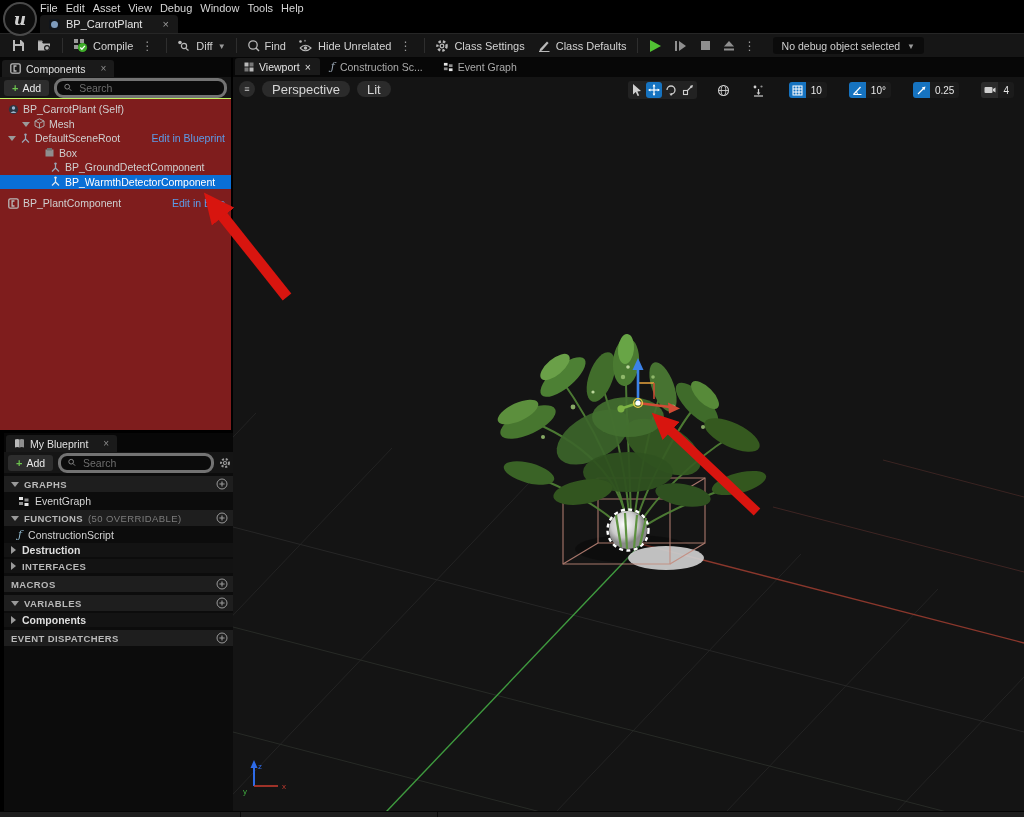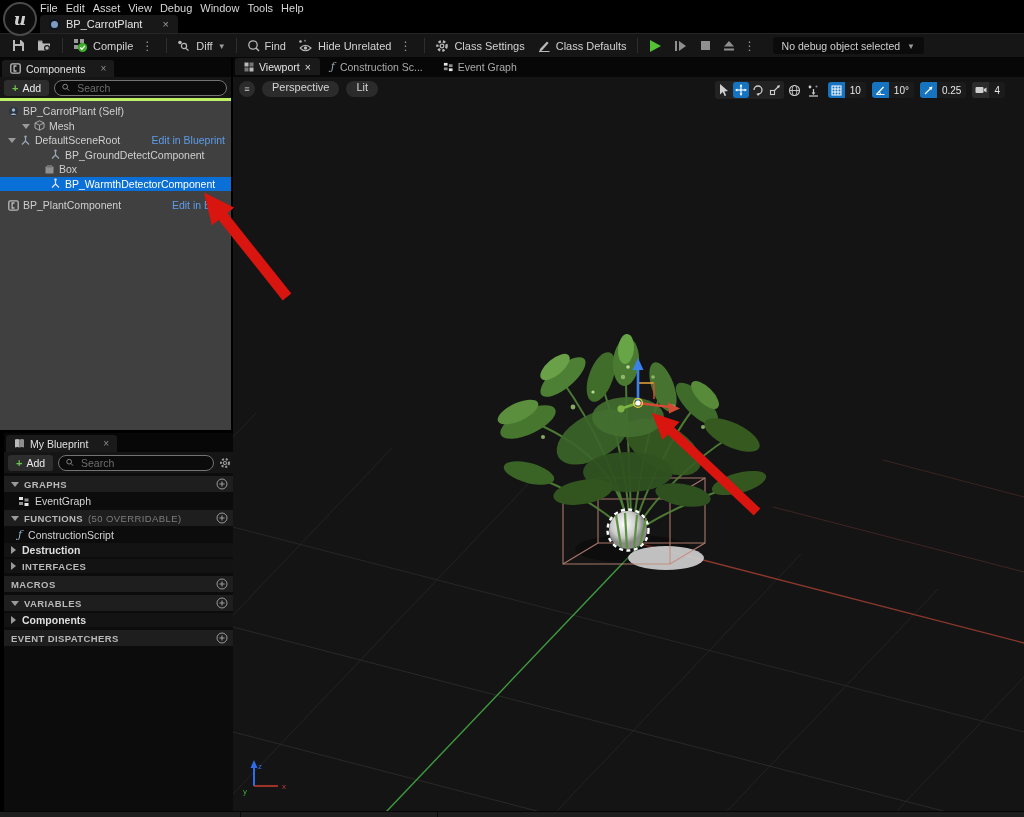--- a/index.html
+++ b/index.html
@@ -31,28 +31,28 @@
              padding:0 9px;font-size:10.5px;color:#cfcfcf;margin-left:14px}
   
   .panel-tabstrip{height:19px;background:#070707;display:flex;align-items:flex-end;padding-left:2px}
   .panel-tab{display:flex;align-items:center;gap:5px;background:#1a1a1a;height:17px;padding:0 8px;
              border-radius:3px 3px 0 0;font-size:10.5px;color:#e0e0e0}
   .panel-tab .close{margin-left:10px;color:#8d8d8d;font-size:10px}
   .paneltools{height:21px;background:#151515;display:flex;align-items:center;padding:0 4px;gap:5px}
   .add-btn{display:flex;align-items:center;gap:4px;background:#2d2d2d;border-radius:3px;height:16px;
            padding:0 8px;font-size:10.5px;color:#eaeaea}
   .plus{color:#6cc24e;font-weight:bold;font-size:11px}
-  .searchbox{flex:1;display:flex;align-items:center;gap:5px;background:#0b0b0b;border:1px solid #737373;
+  .searchbox{flex:1;display:flex;align-items:center;gap:5px;background:#0b0b0b;border:3px solid #737373;
              border-radius:9px;height:14px;padding:0 7px}
   .searchbox input{background:transparent;border:0;outline:0;color:#bdbdbd;font-size:10.5px;width:100%;
                    font-family:inherit}
   .searchbox input::placeholder{color:#6e6e6e}
   
   .components{position:absolute;left:0;top:58px;width:231px;height:372px;background:#101010}
-  .tree{position:absolute;top:40px;bottom:0;left:0;right:0;background:#404040;border-top:3px solid #bef264}
+  .tree{position:absolute;top:40px;bottom:0;left:0;right:0;background:#7f1d1d;border-top:1px solid #bef264}
   .crow{height:14.5px;display:flex;align-items:center;font-size:10.5px;color:#cfcfcf;gap:4px;box-sizing:border-box}
   .crow.sel{background:#0a6fd6;color:#fff}
   .exp{width:8px;height:8px;display:inline-block;position:relative}
   .exp.open::before{content:"";position:absolute;top:2px;left:0;border-left:4px solid transparent;
         border-right:4px solid transparent;border-top:5px solid #9a9a9a}
   .exp.closed::before{content:"";position:absolute;top:0;left:2px;border-top:4px solid transparent;
         border-bottom:4px solid transparent;border-left:5px solid #9a9a9a}
   .link{color:#5d9ce8;margin-left:auto;margin-right:6px;font-size:10.5px;white-space:nowrap;overflow:hidden}
   
   .myblueprint{position:absolute;left:4px;top:433px;width:231px;height:379px;background:#0c0c0c}
@@ -65,23 +65,23 @@
           color:#dedede;gap:5px;background:#131313;margin-top:2px}
   
   .viewport{position:absolute;left:233px;top:58px;width:791px;height:754px;background:#0a0a0a}
   .vp-tabs{height:19px;background:#070707;display:flex;align-items:flex-start;padding-left:2px;gap:2px}
   .vp-tab{display:flex;align-items:center;gap:5px;height:17px;padding:0 9px;font-size:10.5px;color:#ababab}
   .vp-tab.active{background:#1a1a1a;border-radius:3px 3px 0 0;color:#e4e4e4}
   .vp-scene{position:absolute;left:0;top:19px;width:791px;height:735px;background:#141414;overflow:hidden}
   .vp-controls-left{position:absolute;left:6px;top:4px;display:flex;gap:7px;align-items:center;z-index:3}
   .roundbtn{width:16px;height:16px;border-radius:50%;background:rgba(45,45,45,.9);display:flex;
             align-items:center;justify-content:center;color:#cfcfcf;font-size:9px}
-  .pill{background:rgba(45,45,45,.9);border-radius:9px;height:16px;padding:0 10px;font-size:11px;
-        color:#d6d6d6;display:flex;}
-  .vp-controls-right{position:absolute;right:19px;top:4px;display:flex;gap:3px;align-items:center;z-index:3}
+  .pill{background:rgba(45,45,45,.9);border-radius:9px;height:16px;padding:0 10px;font-size:13px;
+        color:#d6d6d6;display:flex;align-items:center}
+  .vp-controls-right{position:absolute;right:10px;top:4px;display:flex;gap:19px;align-items:center;z-index:3}
   .ticon{width:16px;height:16px;border-radius:3px;display:flex;align-items:center;justify-content:center}
   .ticon.active{background:#1673c0}
   .chipgroup{display:flex;align-items:center;background:#222;border-radius:3px;padding:1px;gap:1px}
   .chip{display:flex;align-items:center;background:#1b1b1b;border-radius:3px;height:16px;overflow:hidden;margin-left:3px}
   .chip .cicon{width:17px;height:16px;background:#1673c0;display:flex;align-items:center;justify-content:center}
   .chip .cicon.plain{background:#2b2b2b}
   .chip .cval{padding:0 5px;font-size:10px;color:#e8e8e8}
   
   .statusbar{position:absolute;left:0;bottom:0;width:1024px;height:5px;background:#1e1e1e;
              border-top:1px solid #050505;display:flex}
@@ -286,37 +286,37 @@
         <span class="exp open"></span>
         <span class="icn">
           <svg width="11" height="11" viewBox="0 0 11 11">
               <path d="M5.5,1 v5 M5.5,6 L2,9.5 M5.5,6 L9,9.5" stroke="#9aa7b5" stroke-width="1.2" fill="none"></path>
               <circle cx="5.5" cy="1.6" r="1.2" fill="#9aa7b5"></circle>
             </svg>
         </span>
         <span>DefaultSceneRoot</span>
         <span class="link">Edit in Blueprint</span>
       </div>
+      <div class="crow" style="padding-left:44px">
+        <span class="icn">
+          <svg width="11" height="11" viewBox="0 0 11 11">
+              <rect x="1.5" y="2.5" width="8" height="7" fill="#8f8f8f"></rect>
+              <rect x="3" y="1" width="5" height="2.5" fill="#6f6f6f"></rect>
+            </svg>
+        </span>
+        <span>Box</span>
+      </div>
       <div class="crow" style="padding-left:50px">
         <span class="icn">
           <svg width="11" height="11" viewBox="0 0 11 11">
               <path d="M5.5,1 v5 M5.5,6 L2,9.5 M5.5,6 L9,9.5" stroke="#9aa7b5" stroke-width="1.2" fill="none"></path>
               <circle cx="5.5" cy="1.6" r="1.2" fill="#9aa7b5"></circle>
             </svg>
         </span>
         <span>BP_GroundDetectComponent</span>
-      </div>
-      <div class="crow" style="padding-left:44px">
-        <span class="icn">
-          <svg width="11" height="11" viewBox="0 0 11 11">
-              <rect x="1.5" y="2.5" width="8" height="7" fill="#8f8f8f"></rect>
-              <rect x="3" y="1" width="5" height="2.5" fill="#6f6f6f"></rect>
-            </svg>
-        </span>
-        <span>Box</span>
       </div>
       <div class="crow sel" style="padding-left:50px">
         <span class="icn">
           <svg width="11" height="11" viewBox="0 0 11 11">
               <path d="M5.5,1 v5 M5.5,6 L2,9.5 M5.5,6 L9,9.5" stroke="#dce6f0" stroke-width="1.2" fill="none"></path>
               <circle cx="5.5" cy="1.6" r="1.2" fill="#dce6f0"></circle>
             </svg>
         </span>
         <span>BP_WarmthDetectorComponent</span>
       </div>

